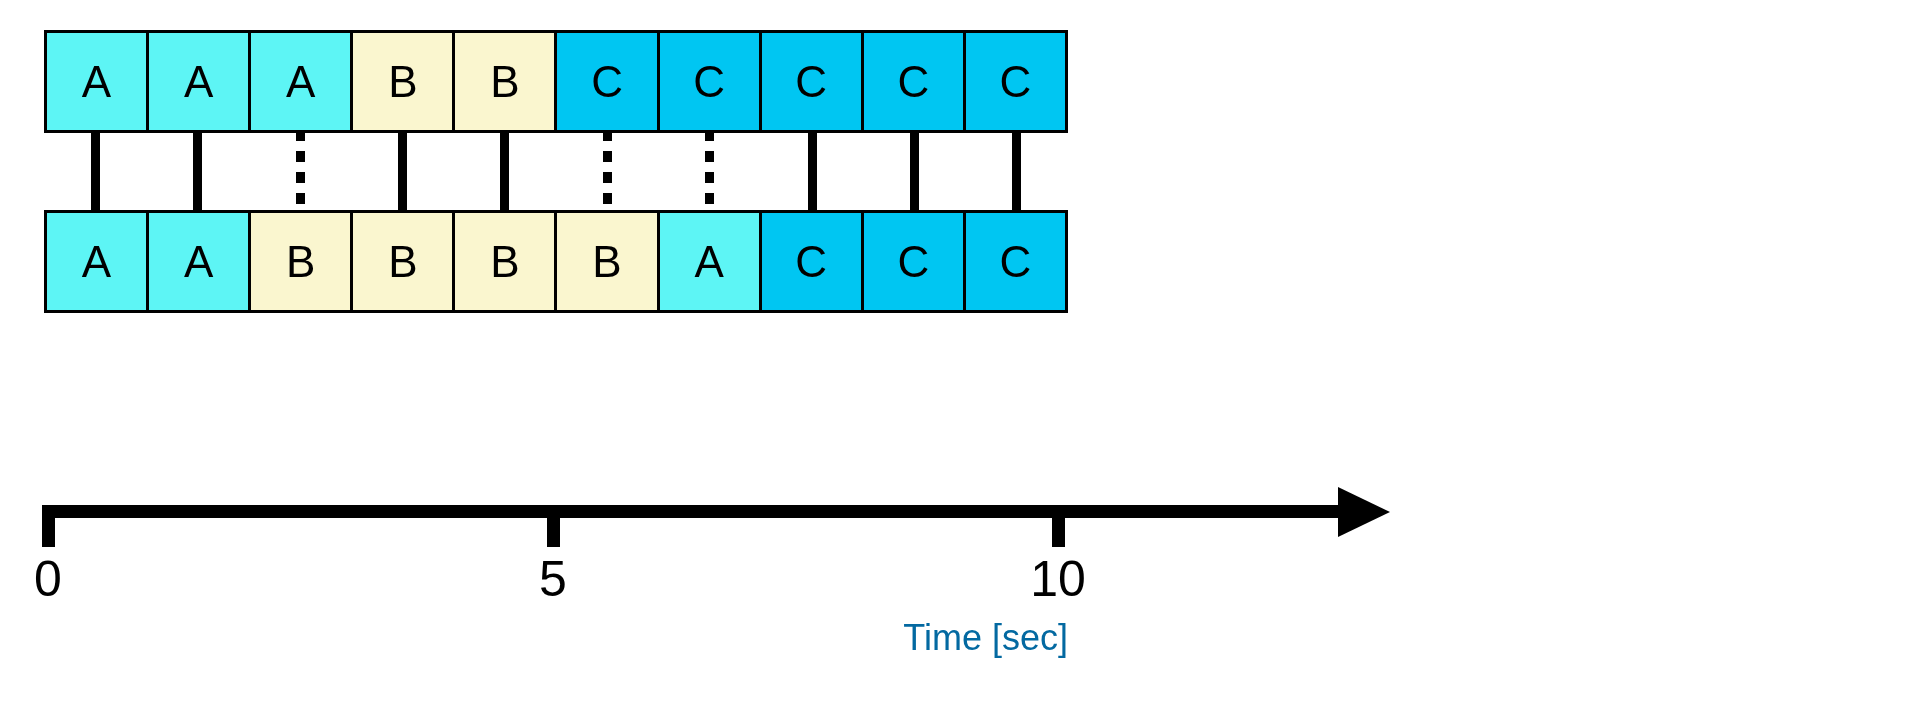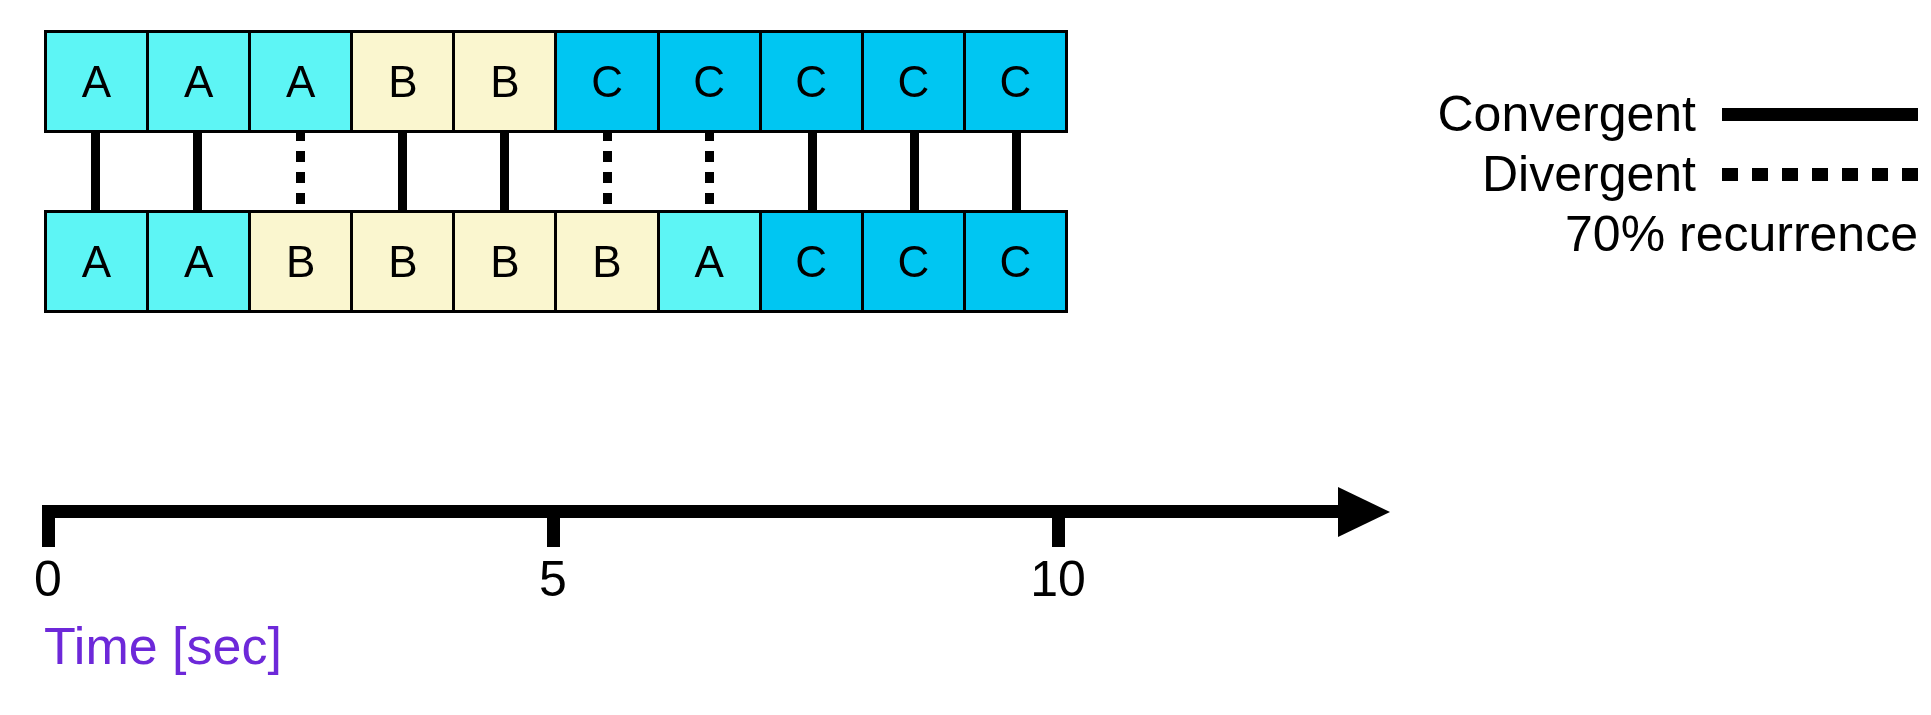--- a/index.html
+++ b/index.html
@@ -158,24 +158,24 @@
     line-height: 1;
     color: #000000;
     transform: translateX(-50%);
     white-space: nowrap;
   }
   #axis-title {
     position: absolute;
     top: 620px;
     left: 44px;
     width: 1024px;
-    text-align: left;
-    font-size: 52px;
-    line-height: 1;
-    color: #6d28d9;
+    text-align: right;
+    font-size: 36px;
+    line-height: 1;
+    color: #0369a1;
     white-space: nowrap;
   }
 </style>
 </head>
 <body>
 
 <div id="stage">
 
   <div id="top-row" class="seq-row">
       <div class="seq-cell cell-A">A</div>
@@ -209,33 +209,20 @@
       <div class="seq-cell cell-B">B</div>
       <div class="seq-cell cell-B">B</div>
       <div class="seq-cell cell-B">B</div>
       <div class="seq-cell cell-B">B</div>
       <div class="seq-cell cell-A">A</div>
       <div class="seq-cell cell-C">C</div>
       <div class="seq-cell cell-C">C</div>
       <div class="seq-cell cell-C">C</div>
     </div>
 
-  <div id="legend">
-    <div class="legend-row">
-      <span class="legend-label">Convergent</span>
-      <span class="legend-swatch solid-swatch"></span>
-    </div>
-    <div class="legend-row">
-      <span class="legend-label">Divergent</span>
-      <span class="legend-swatch dotted-swatch"></span>
-    </div>
-    <div class="legend-row" id="legend-row-note">
-      <span class="legend-label">70% recurrence</span>
-    </div>
-  </div>
 
   <div id="axis-layer">
     <div id="axis-line"></div>
     <div id="axis-arrow"></div>
     <div id="axis-ticks-container">
         <div class="axis-tick" style="left: 48px;"></div>
         <div class="axis-tick-label" style="left: 48px;">0</div>
         <div class="axis-tick" style="left: 553px;"></div>
         <div class="axis-tick-label" style="left: 553px;">5</div>
         <div class="axis-tick" style="left: 1058px;"></div>

